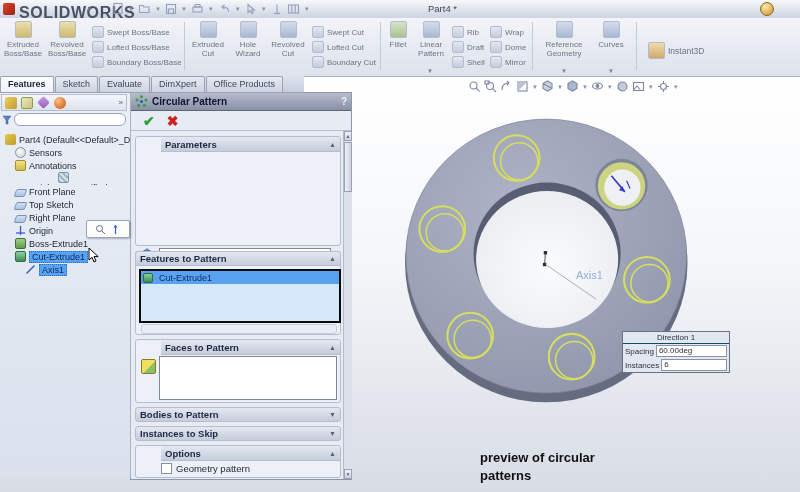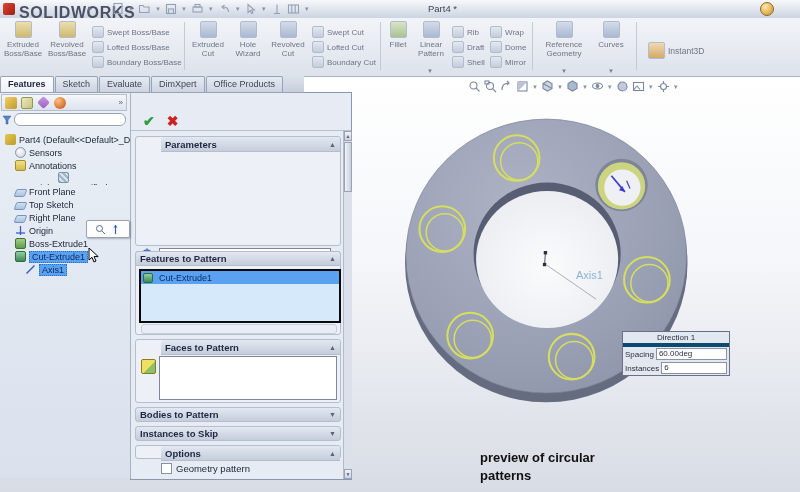--- a/index.html
+++ b/index.html
@@ -49,21 +49,21 @@
   
   #viewport-bg{left:0;top:76px;width:800px;height:416px;z-index:1;
     background:linear-gradient(#ffffff 0%,#f4f6f9 45%,#d8dce4 100%);}
   #model-canvas{left:0;top:76px;z-index:2;}
   .hud{left:468px;top:80px;z-index:6;display:flex;align-items:center;gap:3px;}
   .hud svg{stroke:#7b87a0;fill:none;stroke-width:1.1;}
   .hud .dd{font-size:6px;color:#8a93a6;}
   .axis-label{left:576px;top:269px;font-size:11px;color:#8fb0d8;z-index:3;}
   .callout{left:622px;top:331px;width:106px;z-index:4;background:#e3e7ef;
     border:1px solid #6a7085;font-size:8px;color:#2b3040;}
-  .callout .hd{text-align:center;border-bottom:4px solid #0c4a6e;padding:1px 8px;}
+  .callout .hd{text-align:center;border-bottom:1px solid #0c4a6e;padding:1px 8px;}
   .callout .row{display:flex;align-items:center;padding:1px 2px;gap:2px;}
   .callout .fld{background:#fff;border:1px solid #8a92a4;flex:1;padding:0 2px;height:10px;line-height:10px;}
   .annotation{left:480px;top:449px;z-index:4;font-size:13px;font-weight:bold;color:#101010;line-height:1.4;}
   
   #tree{left:0;top:92px;width:130px;height:386px;z-index:10;
     background:linear-gradient(#eaeff6,#dae1ed);border-right:1px solid #aab2c2;}
   .mgr-tabs{left:1px;top:2px;width:126px;height:17px;border:1px solid #b6bdcc;background:linear-gradient(#f4f6fa,#dde3ee);
     display:flex;align-items:center;gap:4px;padding:0 3px;box-sizing:border-box;}
   .mti{width:12px;height:12px;display:inline-block;border-radius:2px;}
   .mti-feat{background:linear-gradient(135deg,#f0d060,#c09a30);}
@@ -498,20 +498,32 @@
         <line x1="1.5" y1="9.5" x2="9.5" y2="1.5" stroke="#3a5acc" stroke-width="1.4"></line>
       </svg>
     <span class="tlabel">Axis1</span>
   </div>
   <svg class="abs cursor-arrow" style="left:88px;top:156px;" width="12" height="16">
     <path d="M1,0 L1,12 L4,9.3 L6,14 L8,13 L6,8.6 L10.2,8.6 Z" fill="#fff" stroke="#000" stroke-width="1"></path>
   </svg>
 </div>
 
 <div class="abs" id="pm">
+  <div class="abs pm-header">
+    <svg width="13" height="13">
+      <circle cx="6.5" cy="6.5" r="1.6" fill="#3060b0"></circle>
+      <circle cx="6.5" cy="1.8" r="1.5" fill="#2e9e3e"></circle>
+        <circle cx="11" cy="5" r="1.5" fill="#2e9e3e"></circle>
+      <circle cx="9.3" cy="10.6" r="1.5" fill="#2e9e3e"></circle>
+        <circle cx="3.7" cy="10.6" r="1.5" fill="#2e9e3e"></circle>
+      <circle cx="2" cy="5" r="1.5" fill="#2e9e3e"></circle>
+    </svg>
+    <span class="pm-title">Circular Pattern</span>
+    <span class="pm-help">?</span>
+  </div>
   <div class="abs okrow">
     <span class="okbtn" style="color:#2e9e3e;">✔</span>
     <span class="okbtn" style="color:#cc2222;">✖</span>
   </div>
 
   <div class="grp" style="top:43px;height:110px;">
     <div class="grp-hd">
       <span>Parameters</span>
         <span class="chev">▲</span>
     </div>
@@ -573,21 +585,21 @@
 
   <div class="bar" style="top:314px;">
     <span>Bodies to Pattern</span>
       <span class="chev">▼</span>
   </div>
   <div class="bar" style="top:333px;">
     <span>Instances to Skip</span>
       <span class="chev">▼</span>
   </div>
 
-  <div class="grp" style="top:352px;height:14px;">
+  <div class="grp" style="top:352px;height:33px;">
     <div class="grp-hd">
       <span>Options</span>
         <span class="chev">▲</span>
     </div>
   </div>
   <div class="prow" style="left:30px;top:370px;">
     <span class="cb"></span>
     <span class="cb-label">Geometry pattern</span>
   </div>
 

